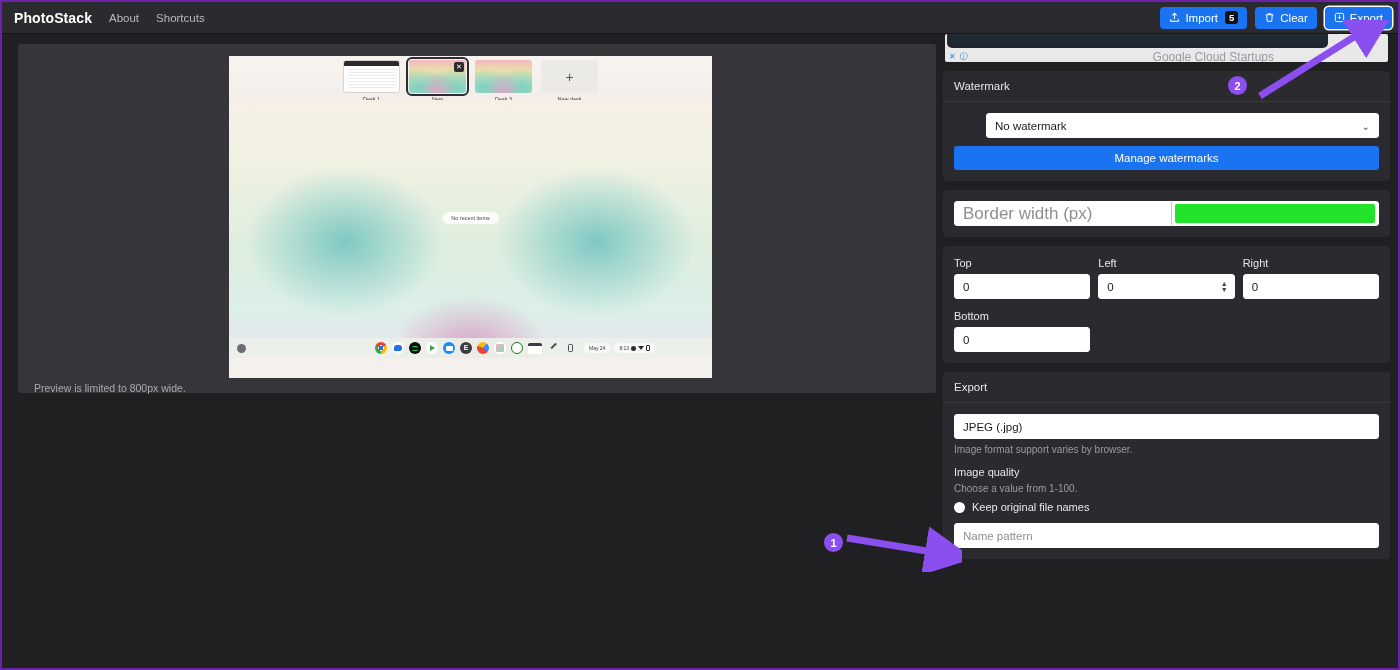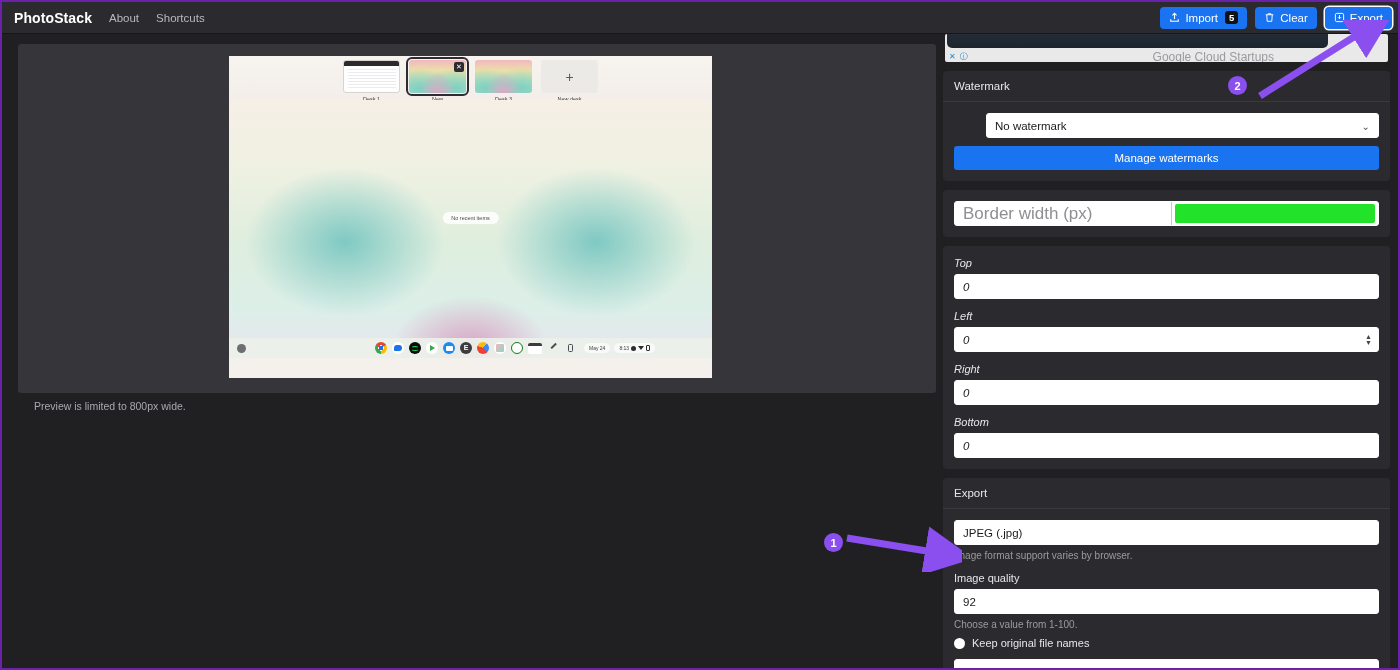--- a/index.html
+++ b/index.html
@@ -57,21 +57,21 @@
     width: 937px; height: 636px;
     background: #202023;
   }
   .preview-card {
     position: absolute; left: 14px; top: 10px;
     width: 918px; height: 349px;
     background: #35353a;
     border-radius: 3px;
   }
   .preview-note {
-    position: absolute; left: 16px; top: 356px;
+    position: absolute; left: 16px; top: 338px;
     font-size: 10.5px; color: #a8a8ae;
   }
   .shot {
     position: absolute; left: 211px; top: 12px;
     width: 483px; height: 322px;
     overflow: hidden;
     background: #f4f0ec;
   }
   
   .shot-top {
@@ -213,21 +213,21 @@
   .border-row .bw {
     flex: 1; display: flex; align-items: center;
     font-size: 17px; color: #8e8e93; padding: 0 8px;
     border-right: 1px solid #c9c9cd;
   }
   .border-row .swatch-wrap {
     flex: 1; padding: 2px 3px; display: flex;
   }
   .swatch { flex: 1; border-radius: 2px; }
 
-  .grid2 { display: grid; grid-template-columns: 1fr; gap: 11px 8px; font-style: italic; }
+  .grid2 { display: grid; grid-template-columns: 1fr 1fr 1fr; gap: 11px 8px; }
   .spinner {
     position: absolute; right: 7px; top: 50%; transform: translateY(-50%);
     display: flex; flex-direction: column; gap: 2px; line-height: .6;
     color: #444; font-size: 7px;
   }
   .relwrap { position: relative; }
 
   .radio-row { display: flex; align-items: center; gap: 7px; margin-top: 7px; }
   .radio {
     width: 11px; height: 11px; border-radius: 50%;
@@ -440,21 +440,20 @@
     </div>
 
     <div class="section">
       <div class="section-head">Export</div>
       <div class="section-body">
 
         <div class="inp">JPEG (.jpg)</div>
         <div class="help">Image format support varies by browser.</div>
 
         <div class="field-label" style="margin-top:11px">Image quality</div>
-        <div class="inp">92</div>
         <div class="help">Choose a value from 1-100.</div>
 
         <div class="radio-row">
           <span class="radio"></span>
           <span class="radio-label">Keep original file names</span>
         </div>
 
         <div class="inp ph" style="margin-top:10px">Name pattern</div>
       </div>
     </div>

